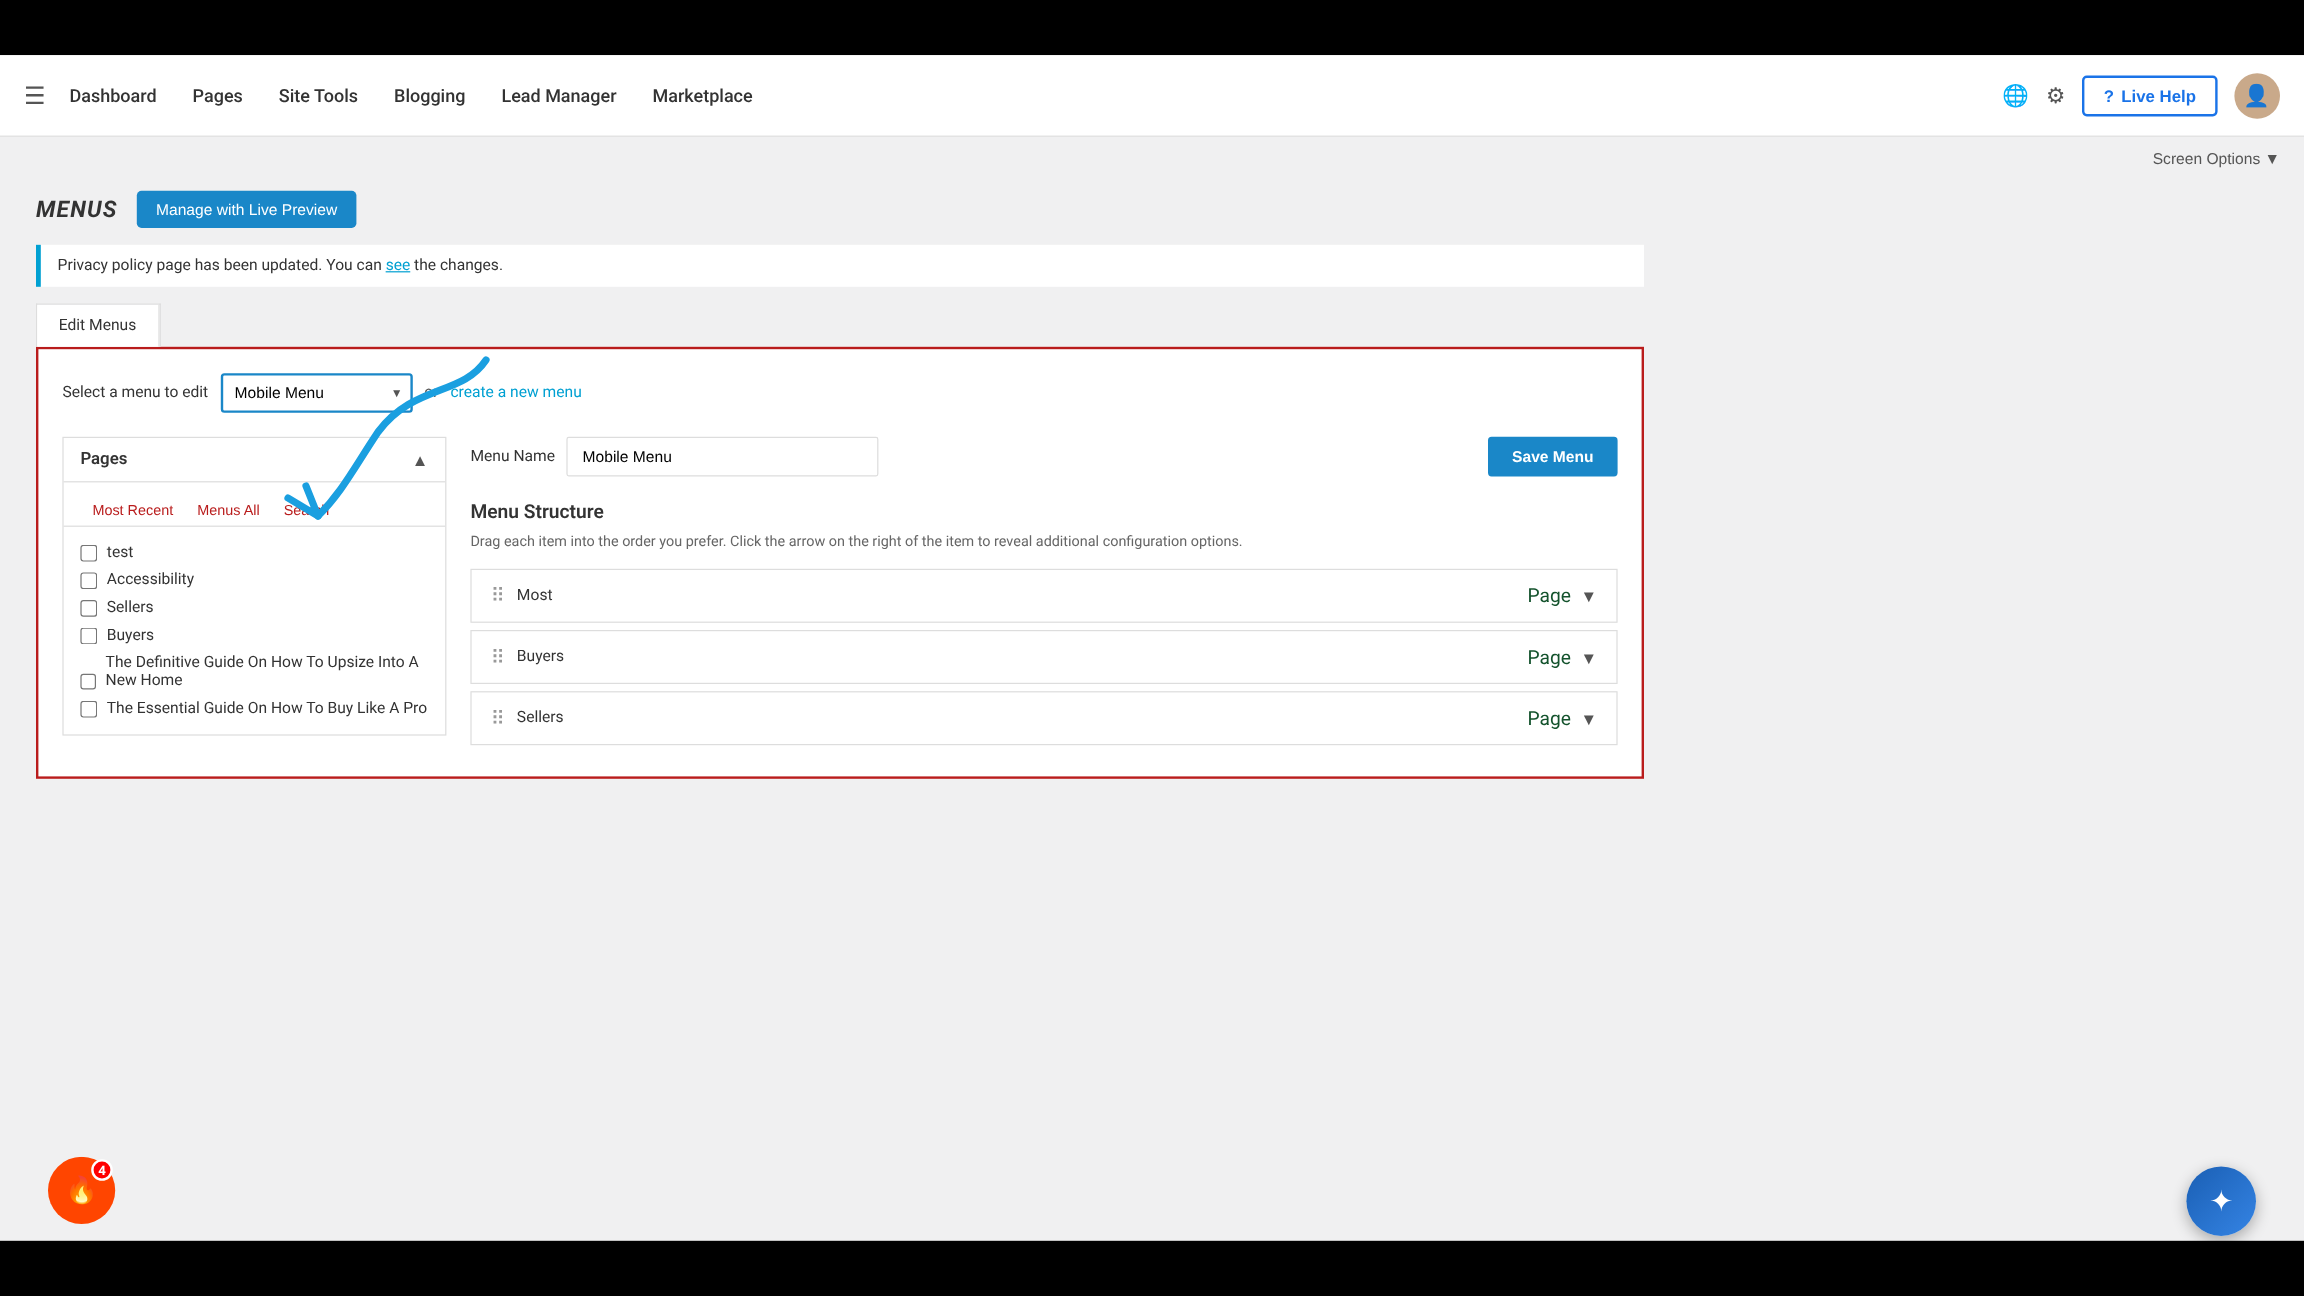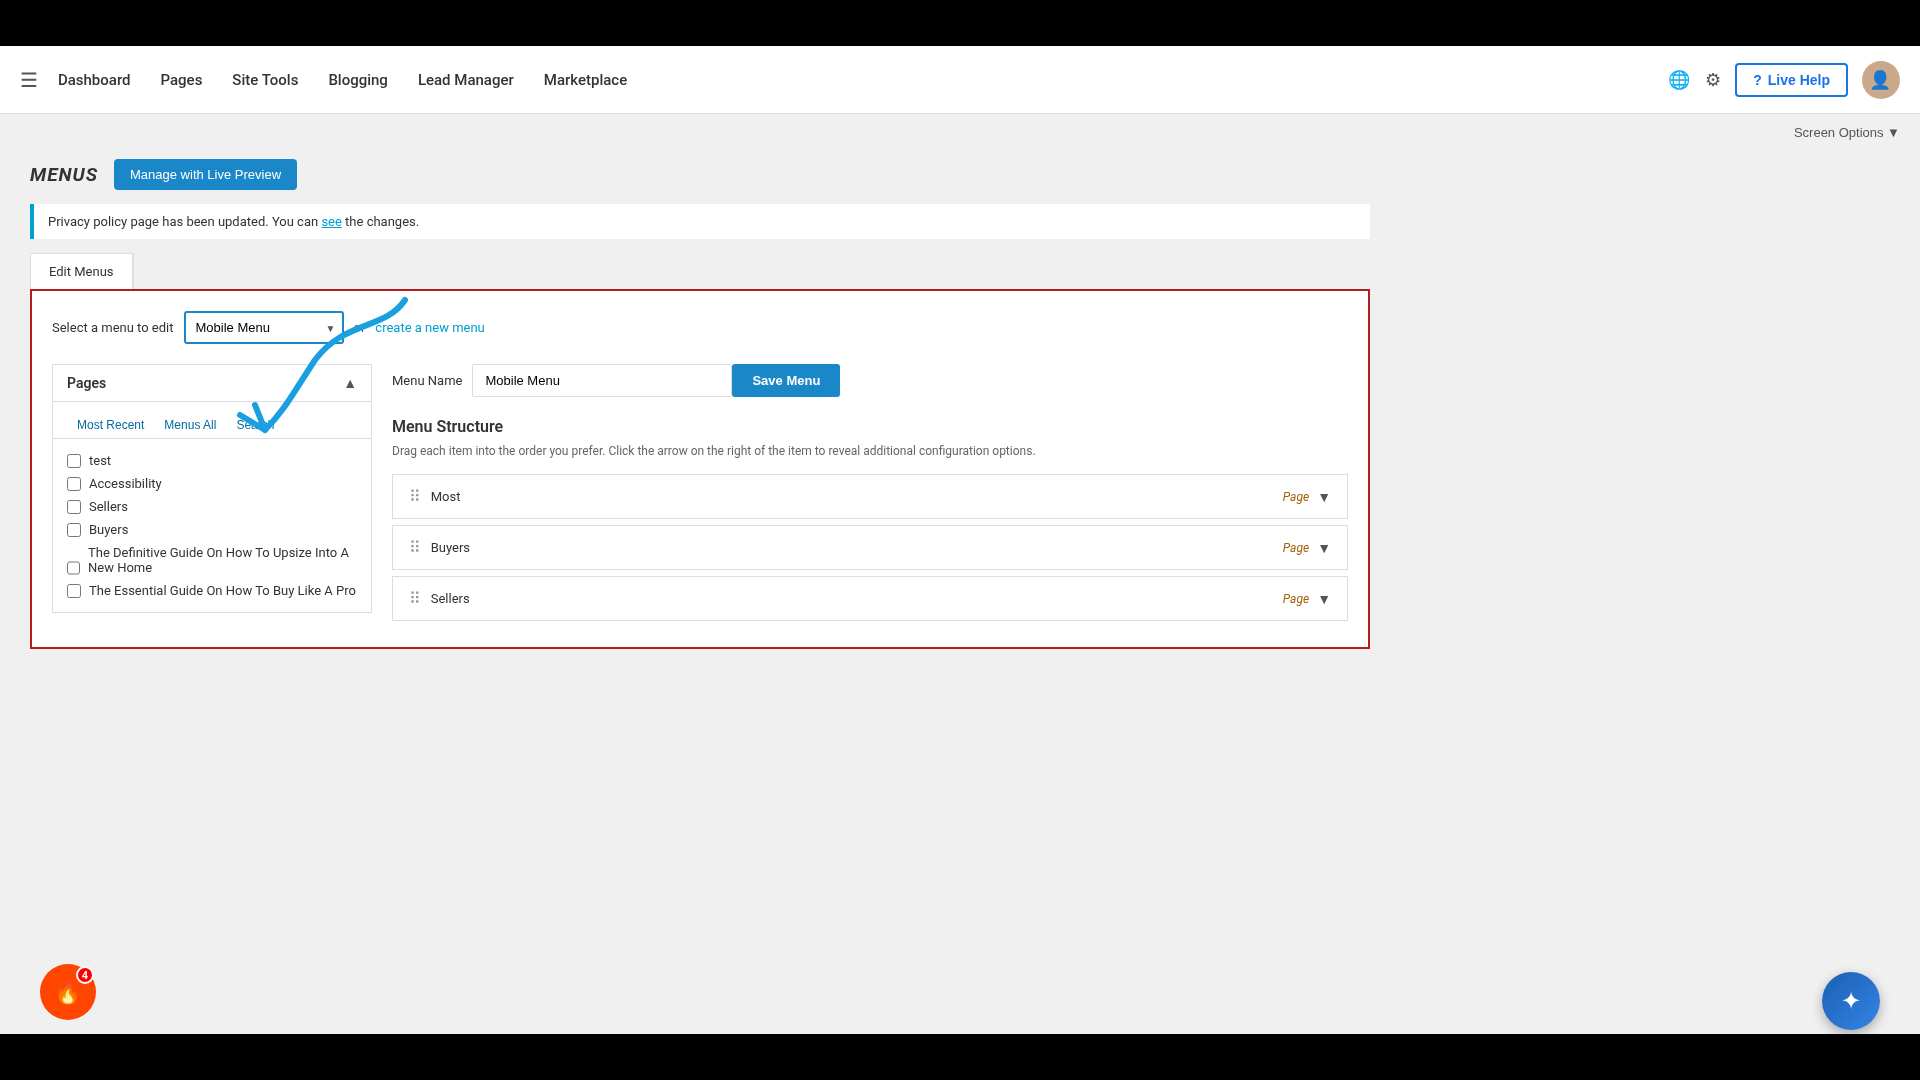--- a/index.html
+++ b/index.html
@@ -229,21 +229,21 @@
     .panel-tabs {
       display: flex;
       gap: 0;
       padding: 10px 14px 0;
       border-bottom: 1px solid #ddd;
     }
     .panel-tab {
       padding: 6px 10px;
       font-size: 12px;
       cursor: pointer;
-      color: #0369a1;
+      color: #b91c1c;
       background: none;
       border: none;
     }
     .panel-list {
       padding: 10px 14px;
     }
     .panel-list-item {
       display: flex;
       align-items: flex-end;
       gap: 8px;
@@ -257,21 +257,21 @@
       cursor: pointer;
     }
 
     
     .right-panel {
       flex: 1;
     }
     .menu-name-row {
       display: flex;
       align-items: center;
-      justify-content: flex-start;
+      justify-content: space-between;
       margin-bottom: 20px;
     }
     .menu-name-group {
       display: flex;
       align-items: center;
       gap: 10px;
       font-size: 13px;
     }
     .menu-name-input {
       border: 1px solid #ddd;
@@ -323,23 +323,22 @@
       font-size: 16px;
     }
     .menu-item-right {
       display: flex;
       align-items: center;
       gap: 8px;
       color: #555;
       font-size: 12px;
     }
     .menu-item-type-badge {
-      color: #a16207;
-      font-size: 12px;
-      font-style: italic;
+      color: #14532d;
+      font-size: 16px;
     }
     .menu-item-expand-btn {
       background: none;
       border: none;
       cursor: pointer;
       font-size: 14px;
       color: #555;
     }
 
     

